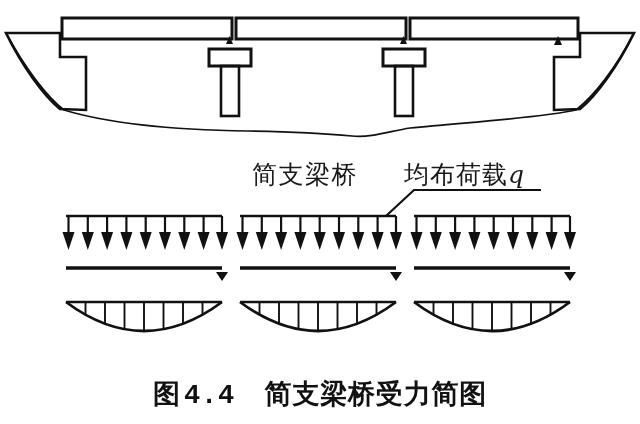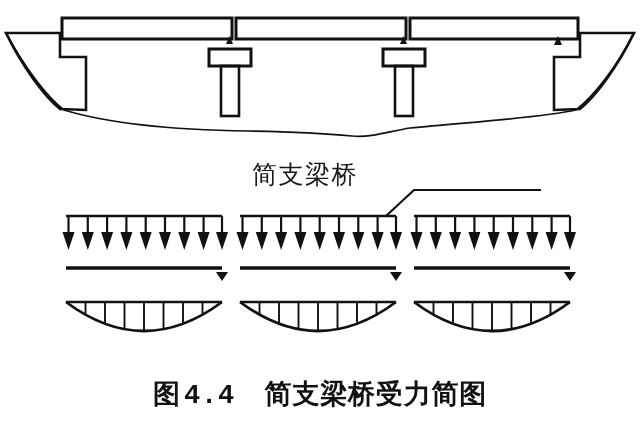--- a/index.html
+++ b/index.html
@@ -276,16 +276,17 @@
           <line x1="511.5" y1="302" x2="511.5" y2="328.3" stroke="#111111" stroke-width="1.9"></line>
           <line x1="531" y1="302" x2="531" y2="323.9" stroke="#111111" stroke-width="1.9"></line>
           <line x1="550.5" y1="302" x2="550.5" y2="315.1" stroke="#111111" stroke-width="1.9"></line>
         </g>
       </g>
     </g>
   </svg>
 
   <div class="lbl" id="label-beam-bridge">简支梁桥</div>
 
+  <div class="lbl" id="label-udl"><span>均布荷载</span><span class="ital">q</span></div>
 
   <div id="figure-caption"><span>图</span><span class="capnum">4.4</span><span class="capgap"></span><span>简支梁桥受力简图</span></div>
 
 </div>
 
 </body></html>

